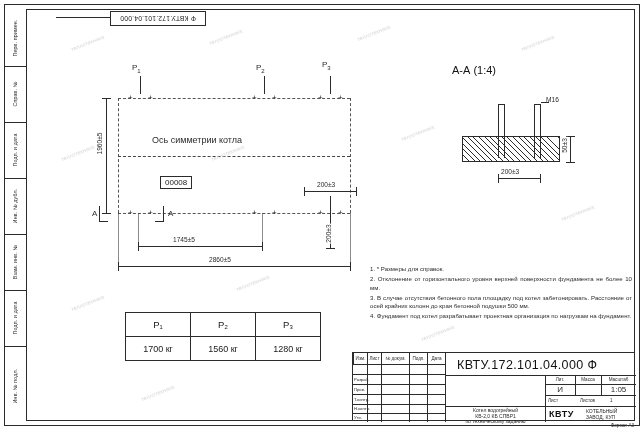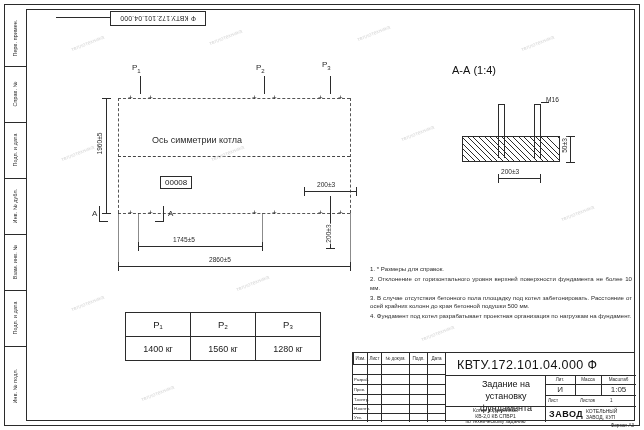--- a/index.html
+++ b/index.html
@@ -199,21 +199,21 @@
   <div class="dimtext" style="left:500px;top:168px;">200±3</div>
 
   <table class="ptable">
     <tbody>
         <tr>
       <td class="h">Р₁</td>
       <td class="h">Р₂</td>
       <td class="h">Р₃</td>
     </tr>
     <tr>
-      <td>1400 кг</td>
+      <td>1700 кг</td>
       <td>1560 кг</td>
       <td>1280 кг</td>
     </tr>
   </tbody>
     </table>
 
   <div class="notes" style="left:370px;top:265px;">
     <p>1. * Размеры для справок.</p>
     <p>2. Отклонение от горизонтального уровня верхней поверхности фундамента не более 10 мм.</p>
     <p>3. В случае отсутствия бетонного пола площадку под котел забетонировать. Расстояние от осей крайних колонн до края бетонной подушки 500 мм.</p>
@@ -243,25 +243,20 @@
 
     <div class="cell" style="left:0;top:21px;width:14px;height:10px;font-size:4.2px;">Разраб.</div>
     <div class="cell" style="left:0;top:31px;width:14px;height:10px;font-size:4.2px;">Пров.</div>
     <div class="cell" style="left:0;top:41px;width:14px;height:10px;font-size:4.2px;">Т.контр.</div>
     <div class="cell" style="left:0;top:51px;width:14px;height:9px;font-size:4.2px;">Н.контр.</div>
     <div class="cell" style="left:0;top:60px;width:14px;height:9px;font-size:4.2px;">Утв.</div>
 
     <div class="ln hl" style="left:92px;top:22px;width:191px;"></div>
     <div class="code-main" style="left:104px;top:5px;">КВТУ.172.101.04.000  Ф</div>
 
-    <div class="ttl" style="left:98px;top:25px;width:110px;">
-      <div>Задание на</div>
-      <div>установку</div>
-      <div>фундамента</div>
-    </div>
 
     <div class="ln hl" style="left:92px;top:53px;width:100px;"></div>
     <div class="field c" style="left:95px;top:55px;width:95px;line-height:5.6px;">
       <div>Котел водогрейный</div>
       <div>КВ-2,0  КБ  СПВР1</div>
       <div>по техническому заданию</div>
     </div>
 
     <div class="ln vl" style="left:192px;top:22px;height:47px;"></div>
     <div class="ln vl" style="left:222px;top:22px;height:20px;"></div>
@@ -276,21 +271,21 @@
     <div class="cell center" style="left:192px;top:31px;width:30px;height:11px;font-size:8px;">И</div>
     <div class="cell center" style="left:222px;top:31px;width:26px;height:11px;font-size:7px;"></div>
     <div class="cell center" style="left:248px;top:31px;width:35px;height:11px;font-size:8px;">1:05</div>
 
     <div class="cell" style="left:194px;top:42px;width:24px;height:10px;">Лист</div>
     <div class="cell" style="left:226px;top:42px;width:28px;height:10px;">Листов</div>
     <div class="cell" style="left:256px;top:42px;width:20px;height:10px;">1</div>
     <div class="ln hl" style="left:192px;top:53px;width:91px;"></div>
 
     <div class="kvzr" style="left:196px;top:56px;">
-      <span>ЗАВОД</span>
+      <span>КВТУ</span>
     </div>
     <div class="field" style="left:233px;top:56px;line-height:5.6px;">
       <div>КОТЕЛЬНЫЙ</div>
       <div>ЗАВОД, КУП</div>
     </div>
   </div>
 
   <div class="format" style="right:10px;bottom:2px;">Формат А3</div>
 
   <div class="wm" style="left:70px;top:40px;">теплотехника</div>

